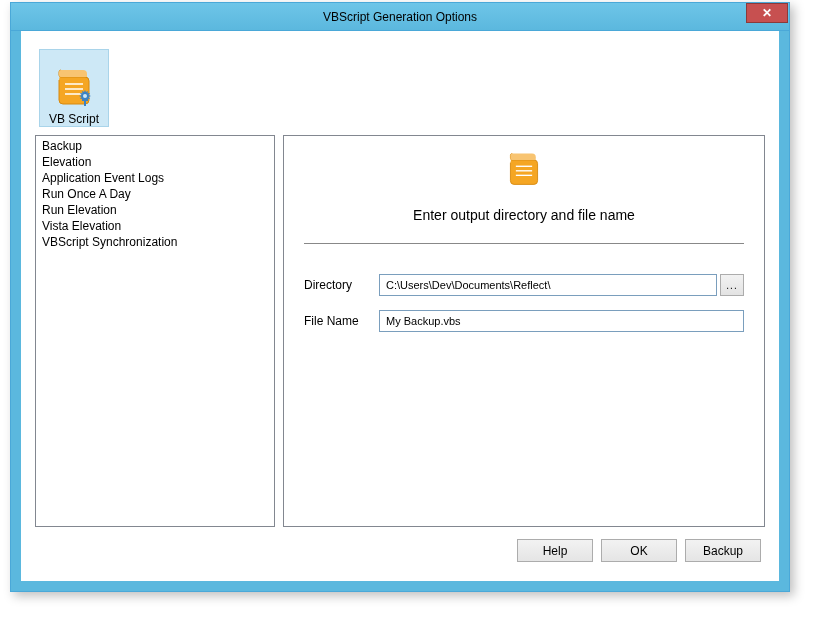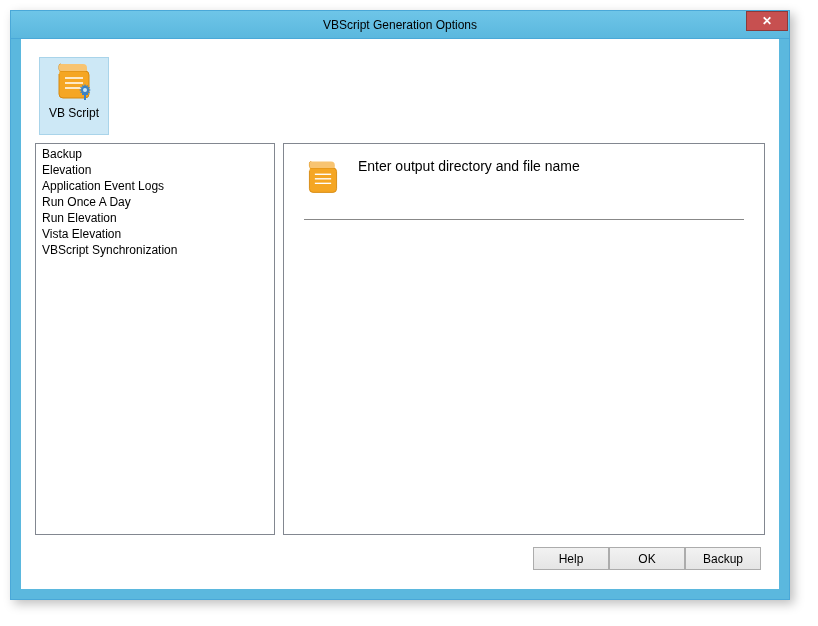--- a/index.html
+++ b/index.html
@@ -6,21 +6,21 @@
     body {
       font-family: "Segoe UI", Tahoma, sans-serif;
       font-size: 12px;
       background: #fff;
       width: 818px;
       height: 626px;
       position: relative;
     }
     .window {
       position: absolute;
-      top: 10px;
+      top: 2px;
       left: 10px;
       width: 780px;
       height: 590px;
       background: #fff;
       border: 1px solid #4aa8d8;
       box-shadow: 4px 4px 10px rgba(0,0,0,0.25);
     }
     .titlebar {
       height: 28px;
       background: linear-gradient(to bottom, #6ec5e8, #5bb8de);
@@ -68,21 +68,21 @@
       padding: 4px 0 0 4px;
     }
     .tool-item {
       width: 70px;
       height: 78px;
       background: #cde8f6;
       border: 1px solid #a9d4ea;
       display: flex;
       flex-direction: column;
       align-items: center;
-      justify-content: flex-start;
+      justify-content: flex-end;
       cursor: pointer;
     }
     .tool-item .icon-wrap {
       width: 46px;
       height: 46px;
       display: flex;
       align-items: center;
       justify-content: center;
     }
     .tool-item-label {
@@ -112,22 +112,24 @@
     }
     .content {
       flex: 1;
       border: 1px solid #828790;
       background: #fff;
       padding: 14px 20px;
       position: relative;
     }
     .content-header {
       display: flex;
+      align-items: center;
       gap: 16px;
       padding-bottom: 20px;
+      flex-direction: column;
     }
     .content-header-title {
       font-size: 14px;
       color: #000;
     }
     .content-hr {
       border: none;
       border-top: 1px solid #888;
       margin: 0 0 30px 0;
     }
@@ -160,20 +162,21 @@
       font-size: 10px;
       cursor: pointer;
       display: flex;
       align-items: center;
       justify-content: center;
       letter-spacing: 1px;
     }
     .button-row {
       display: flex;
       justify-content: flex-end;
+      gap: 8px;
       padding: 12px 4px 0 0;
     }
     .btn {
       min-width: 76px;
       height: 23px;
       border: 1px solid #acacac;
       background: linear-gradient(to bottom, #f2f2f2, #e5e5e5);
       font-size: 12px;
       font-family: inherit;
       cursor: pointer;
@@ -234,21 +237,30 @@
               <path d="M8 4 L30 4 Q34 4 34 8 L34 11 L8 11 Q6 11 6 9 L6 6 Q6 4 8 4 Z" fill="#f8c471"></path>
               <line x1="12" y1="18" x2="30" y2="18" stroke="#fff" stroke-width="1.5"></line>
               <line x1="12" y1="23" x2="30" y2="23" stroke="#fff" stroke-width="1.5"></line>
               <line x1="12" y1="28" x2="30" y2="28" stroke="#fff" stroke-width="1.5"></line>
             </svg>
           </span>
           <div class="content-header-title">Enter output directory and file name</div>
         </div>
         <hr class="content-hr">
 
-
+        <div class="form-row">
+          <div class="form-label">Directory</div>
+          <input class="form-input" type="text" value="C:\Users\Dev\Documents\Reflect\" style="">
+          <div class="browse-btn">...</div>
+        </div>
+
+        <div class="form-row">
+          <div class="form-label">File Name</div>
+          <input class="form-input" type="text" value="My Backup.vbs" style="">
+        </div>
       </div>
     </div>
 
     <div class="button-row">
       <button class="btn">Help</button>
       <button class="btn">OK</button>
       <button class="btn">Backup</button>
     </div>
 
   </div>

